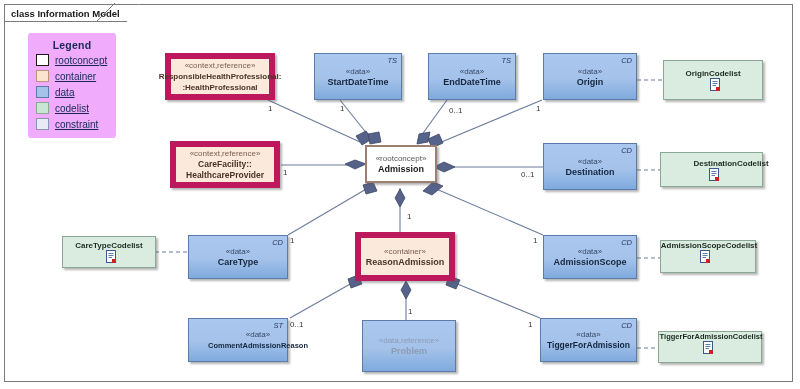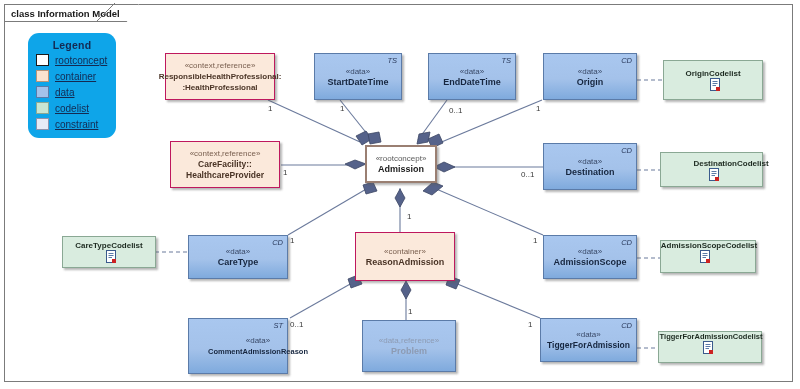--- a/index.html
+++ b/index.html
@@ -72,22 +72,22 @@
     pointer-events: none;
   }
 
   
   #legend {
     position: absolute;
     left: 28px;
     top: 33px;
     width: 88px;
     height: 105px;
-    background: #0ea5e9;
-    border-radius: 11px;
+    background: #f0abfc;
+    border-radius: 3px;
     z-index: 4;
   }
   #legend-title {
     text-align: center;
     font-size: 10.5px;
     font-weight: bold;
     color: #142a52;
     padding-top: 6px;
     letter-spacing: .2px;
   }
@@ -151,21 +151,21 @@
     font-style: italic;
     color: #2a3a5c;
   }
   .t-data {
     background: linear-gradient(to bottom, #a9c7ef 0%, #a4c2ea 55%, #7faadd 100%);
     border: 1px solid #5b7ba8;
   }
   .t-data .stereo { color: #3a4a68; }
   .t-container {
     background: #fbe9db;
-    border: 1px solid #be185d;
+    border: 6px solid #be185d;
   }
   .t-container .stereo { color: #7a6050; }
   .t-container .nm, .t-container .nm2 { color: #4a3426; }
   .t-root {
     background: #ffffff;
     border: 2px solid #9a7f72;
   }
   .t-root .stereo { color: #5a5a5a; }
   .t-root .nm { color: #1c1c1c; }
   .t-codelist {
@@ -382,21 +382,21 @@
     <span class="cl-label" style="font-size:8px;">AdmissionScopeCodelist</span>
     <svg class="doc-icon" viewBox="0 0 11 13" style="margin-left:-8px;">
       <rect x="0.5" y="0.5" width="9" height="12" fill="#ffffff" stroke="#3a5a8c" stroke-width="1"></rect>
       <line x1="2.5" y1="3.5" x2="7.5" y2="3.5" stroke="#5b7ba8" stroke-width="1"></line>
       <line x1="2.5" y1="5.5" x2="7.5" y2="5.5" stroke="#5b7ba8" stroke-width="1"></line>
       <line x1="2.5" y1="7.5" x2="6" y2="7.5" stroke="#5b7ba8" stroke-width="1"></line>
       <polygon points="6,9 10,9 10,13 6,13" fill="#cc2222"></polygon>
     </svg>
   </div>
 
-  <div class="node t-data" style="left:188px;top:318px;width:100px;height:56px;padding-left:40px;">
+  <div class="node t-data" style="left:188px;top:318px;width:100px;height:44px;padding-left:40px;">
     <div class="tag">ST</div>
     <div class="stereo">«data»</div>
     <div class="nm" style="font-size:7.5px;">CommentAdmissionReason</div>
   </div>
 
   <div class="node t-data t-faded" style="left:362px;top:320px;width:94px;height:52px;">
     <div class="stereo">«data,reference»</div>
     <div class="nm">Problem</div>
   </div>
 

